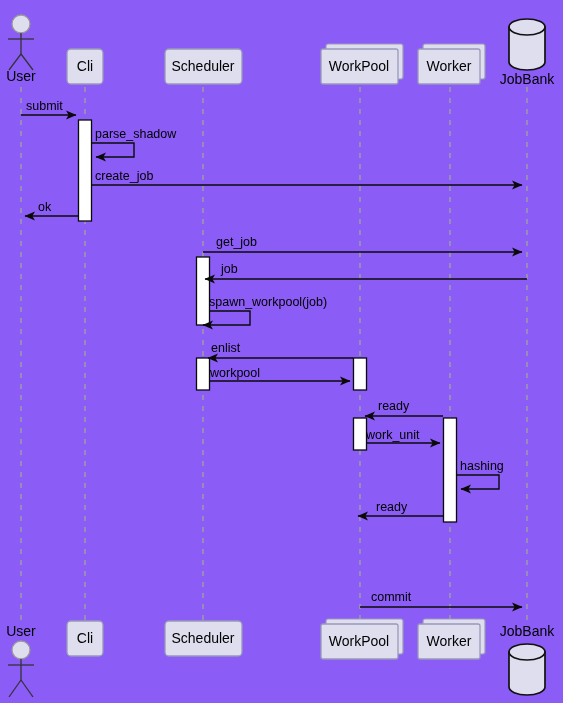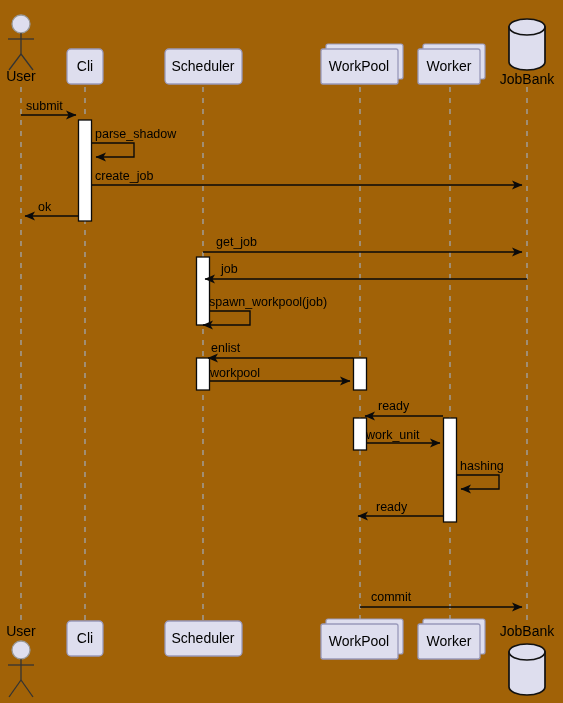--- a/index.html
+++ b/index.html
@@ -7,21 +7,21 @@
     padding: 0;
     background: #ffffff;
   }
   body {
     font-family: "Liberation Sans", "DejaVu Sans", sans-serif;
   }
   #diagram-root {
     position: relative;
     width: 563px;
     height: 703px;
-    background: #a16207;
+    background: #8b5cf6;
     overflow: hidden;
   }
   svg.seq {
     position: absolute;
     left: 0;
     top: 0;
     width: 563px;
     height: 703px;
     display: block;
   }

